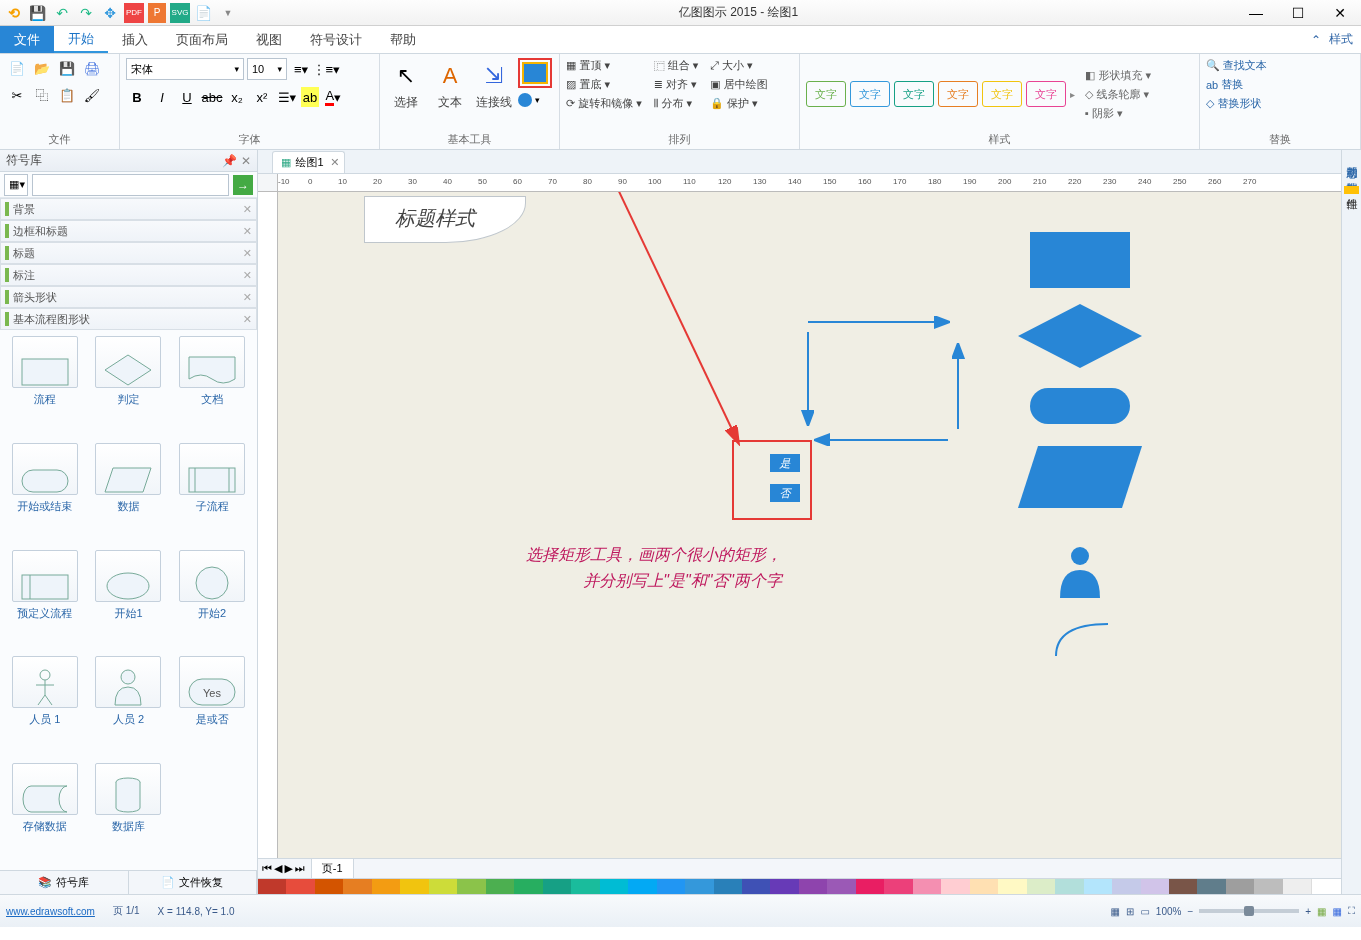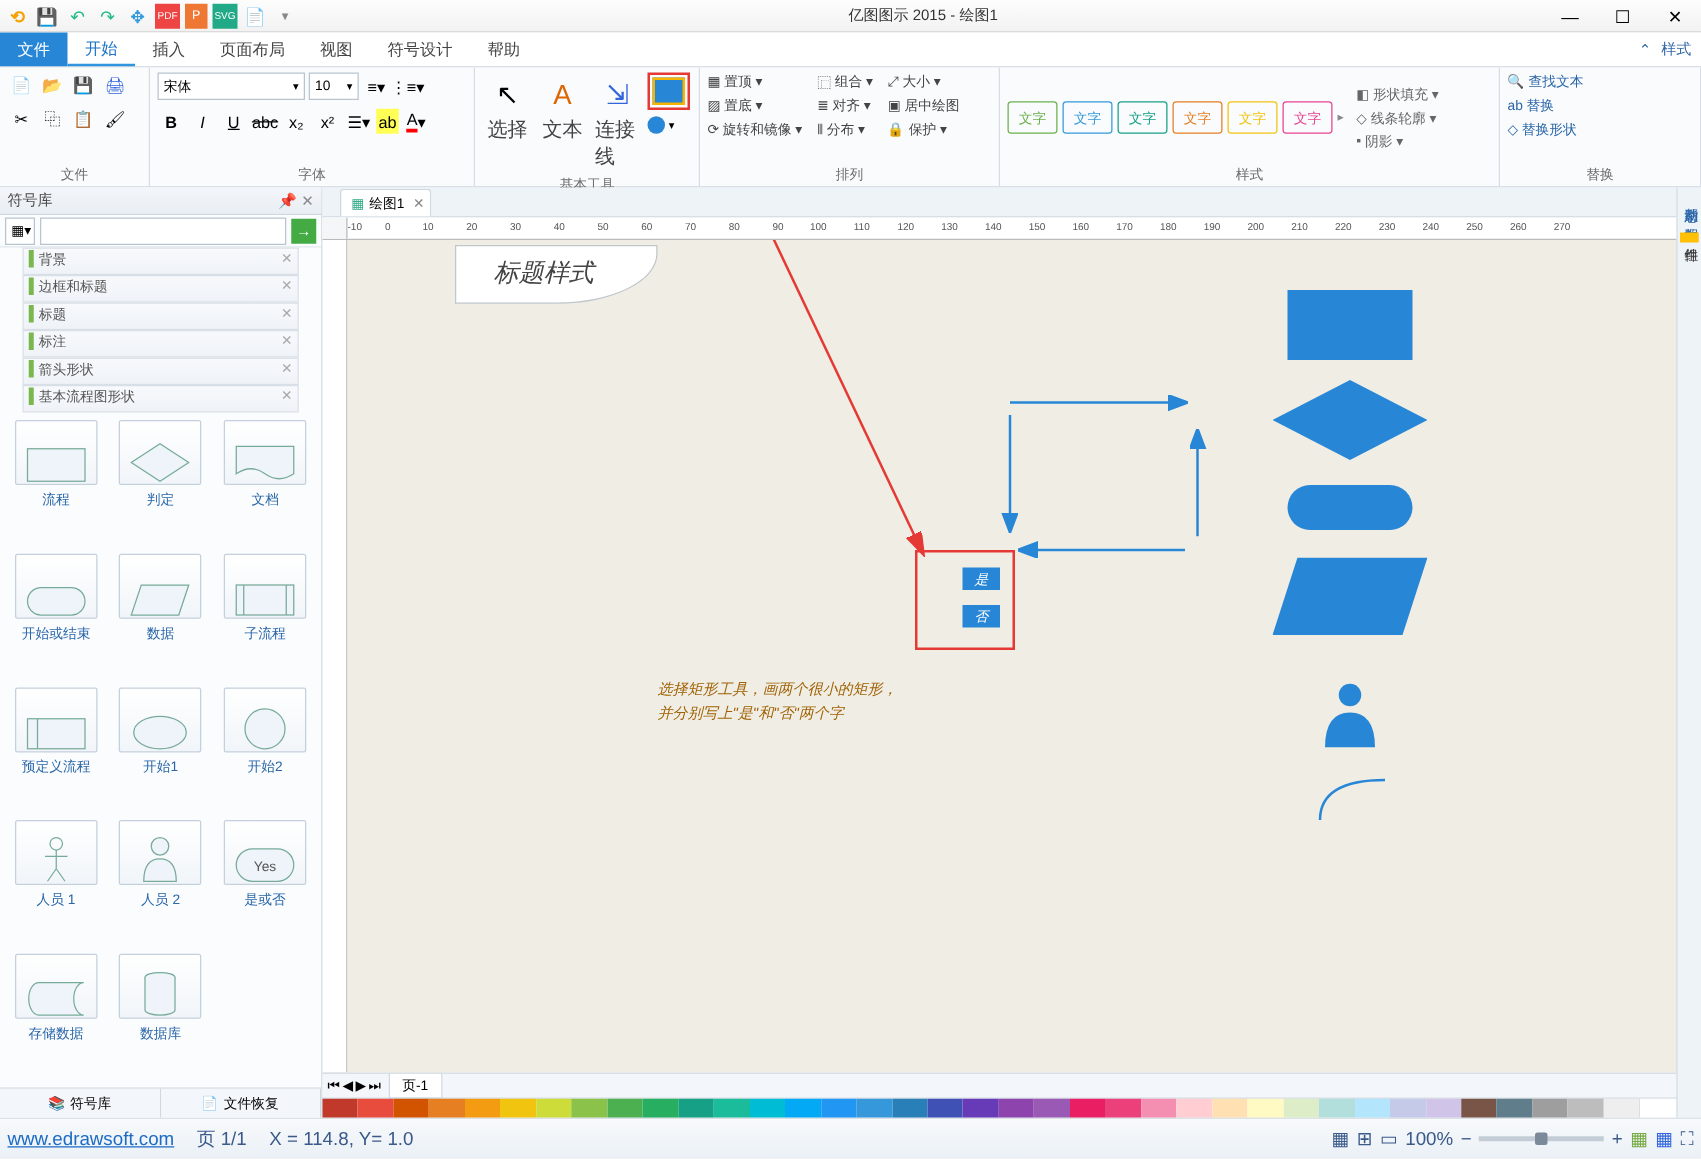--- a/index.html
+++ b/index.html
@@ -17,34 +17,34 @@
 .menu-tab { padding: 0 14px; display: flex; align-items: center; color: #444; font-size: 13px; }
 .menu-tab.active { color: #1a73c7; border-bottom: 2px solid #3095dd; }
 .menu-right { margin-left: auto; display: flex; align-items: center; padding-right: 8px; gap: 8px; color: #3368a8; }
 
 .ribbon { height: 96px; background: #f9fbfd; border-bottom: 1px solid #cfd8e0; display: flex; }
 .rgroup { border-right: 1px solid #d6dde4; padding: 4px 6px 0; display: flex; flex-direction: column; }
 .rgroup-body { flex: 1; display: flex; align-items: flex-start; gap: 4px; }
 .rgroup-label { text-align: center; color: #6b6b6b; font-size: 11px; padding: 2px 0; }
 .rbtn-lg { width: 40px; display: flex; flex-direction: column; align-items: center; gap: 2px; padding: 2px; }
 .rbtn-lg .ico { width: 32px; height: 32px; display: flex; align-items: center; justify-content: center; font-size: 22px; }
-.rbtn-lg .lbl { font-size: 16px; color: #444; }
+.rbtn-lg .lbl { font-size: 12px; color: #444; }
 .rbtn-sm { width: 22px; height: 20px; display: flex; align-items: center; justify-content: center; font-size: 13px; }
 .rstack { display: flex; flex-direction: column; gap: 1px; }
 .rrow { display: flex; align-items: center; gap: 3px; }
 .combo { border: 1px solid #b8c4d0; background: #fff; height: 22px; padding: 4px 4px; display: flex; align-items: center; font-size: 11px; }
 .rshape-highlight { border: 2px solid #e53935; padding: 2px; }
 .style-chip { width: 40px; height: 26px; border: 1px solid; border-radius: 3px; display: flex; align-items: center; justify-content: center; font-size: 11px; }
 
 .workspace { display: flex; height: 744px; }
 
 .symlib { width: 258px; border-right: 1px solid #cfd8e0; display: flex; flex-direction: column; background: #fafcfe; }
 .symlib-title { height: 22px; background: linear-gradient(#f3f6fa,#e9eef4); border-bottom: 1px solid #cfd8e0; display: flex; align-items: center; padding: 0 6px; color: #4a4a4a; }
 .symlib-tools { height: 26px; display: flex; align-items: center; padding: 0 4px; gap: 4px; border-bottom: 1px solid #e2e8ee; }
-.symlib-cat { height: 22px; background: linear-gradient(#f7f9fc,#eff3f8); border: 1px solid #d8dfe6; margin: 0 18px; display: flex; padding: 1px 4px; font-size: 11px; color: #555; }
+.symlib-cat { height: 22px; background: linear-gradient(#f7f9fc,#eff3f8); border: 1px solid #d8dfe6; margin: 0 0; display: flex; align-items: center; padding: 1px 4px; font-size: 11px; color: #555; }
 .symlib-cat .bar { width: 4px; height: 14px; background: #7ab84f; margin-right: 4px; }
 .symgrid { display: grid; grid-template-columns: repeat(3, 1fr); gap: 6px; padding: 6px; overflow-y: auto; }
 .symcell { display: flex; flex-direction: column; align-items: center; gap: 4px; }
 .symthumb { width: 66px; height: 52px; border: 1px solid #c4d0dc; background: linear-gradient(#fff,#f1f5f9); border-radius: 2px; display: flex; align-items: flex-end; justify-content: center; }
 .symlbl { font-size: 11px; color: #2a66a8; }
 .symlib-bottom { height: 24px; border-top: 1px solid #cfd8e0; display: flex; }
 .symlib-btab { flex: 1; display: flex; align-items: center; justify-content: center; gap: 4px; font-size: 11px; background: #f3f6fa; border-right: 1px solid #cfd8e0; }
 
 .canvas-area { flex: 1; display: flex; flex-direction: column; position: relative; }
 .doctabs { height: 24px; background: #eef3f8; border-bottom: 1px solid #cfd8e0; display: flex; align-items: flex-end; padding-left: 14px; }
@@ -55,29 +55,29 @@
 .canvas-wrap { flex: 1; display: flex; overflow: hidden; }
 .ruler-v { width: 20px; background: #fff; border-right: 1px solid #bbb; }
 .canvas { flex: 1; background: #f0eee4; position: relative; overflow: hidden; font-style: italic; }
 .pagetabs { height: 20px; background: #f3f6fa; border-top: 1px solid #cfd8e0; display: flex; align-items: center; padding-left: 4px; gap: 2px; font-size: 11px; }
 .colorbar { height: 16px; display: flex; border-top: 1px solid #cfd8e0; }
 .colorcell { flex: 1; }
 
 .rightrail { width: 20px; background: #eef3f8; border-left: 1px solid #cfd8e0; display: flex; flex-direction: column; align-items: center; padding-top: 4px; gap: 8px; }
 .rail-btn { writing-mode: vertical-rl; font-size: 11px; color: #2a66a8; padding: 4px 0; }
 
-.statusbar { height: 24px; background: linear-gradient(#f8fafc,#eaf0f6); border-top: 1px solid #cfd8e0; display: flex; align-items: center; padding: 16px 6px; font-size: 15px; color: #3a5a8a; gap: 18px; }
+.statusbar { height: 24px; background: linear-gradient(#f8fafc,#eaf0f6); border-top: 1px solid #cfd8e0; display: flex; align-items: center; padding: 16px 6px; font-size: 10px; color: #3a5a8a; gap: 18px; }
 .statusbar a { color: #1c6bc4; text-decoration: underline; }
 .status-right { margin-left: auto; display: flex; align-items: center; gap: 6px; }
 .zoom-slider { width: 100px; height: 4px; background: #c4cdd6; position: relative; }
 .zoom-thumb { width: 10px; height: 10px; background: #7a8a9a; position: absolute; left: 45px; top: -3px; border-radius: 2px; }
 
 .annot-arrow { position: absolute; stroke: #e53935; fill: #e53935; }
 .annot-box { position: absolute; border: 2px solid #e53935; }
-.annot-text { position: absolute; color: #a16207; font-size: 12px; line-height: 1.6; }
+.annot-text { position: absolute; color: #be185d; font-size: 16px; line-height: 1.6; text-align: right; }
 .canvas-title { position: absolute; background: #fff; border: 1px solid #bfc6cc; border-radius: 0 0 80px 0 / 0 0 40px 0; padding: 8px 50px 10px 30px; font-size: 20px; color: #444; }
 .tiny-rect { position: absolute; width: 30px; height: 18px; background: #2886d6; color: #fff; font-size: 11px; display: flex; align-items: center; justify-content: center; }
 .fshape { position: absolute; background: #2886d6; }
 .farrow { position: absolute; stroke: #2886d6; fill: #2886d6; }
 </style>
 </head>
 <body>
 
 <div class="titlebar">
   <div class="qat">

